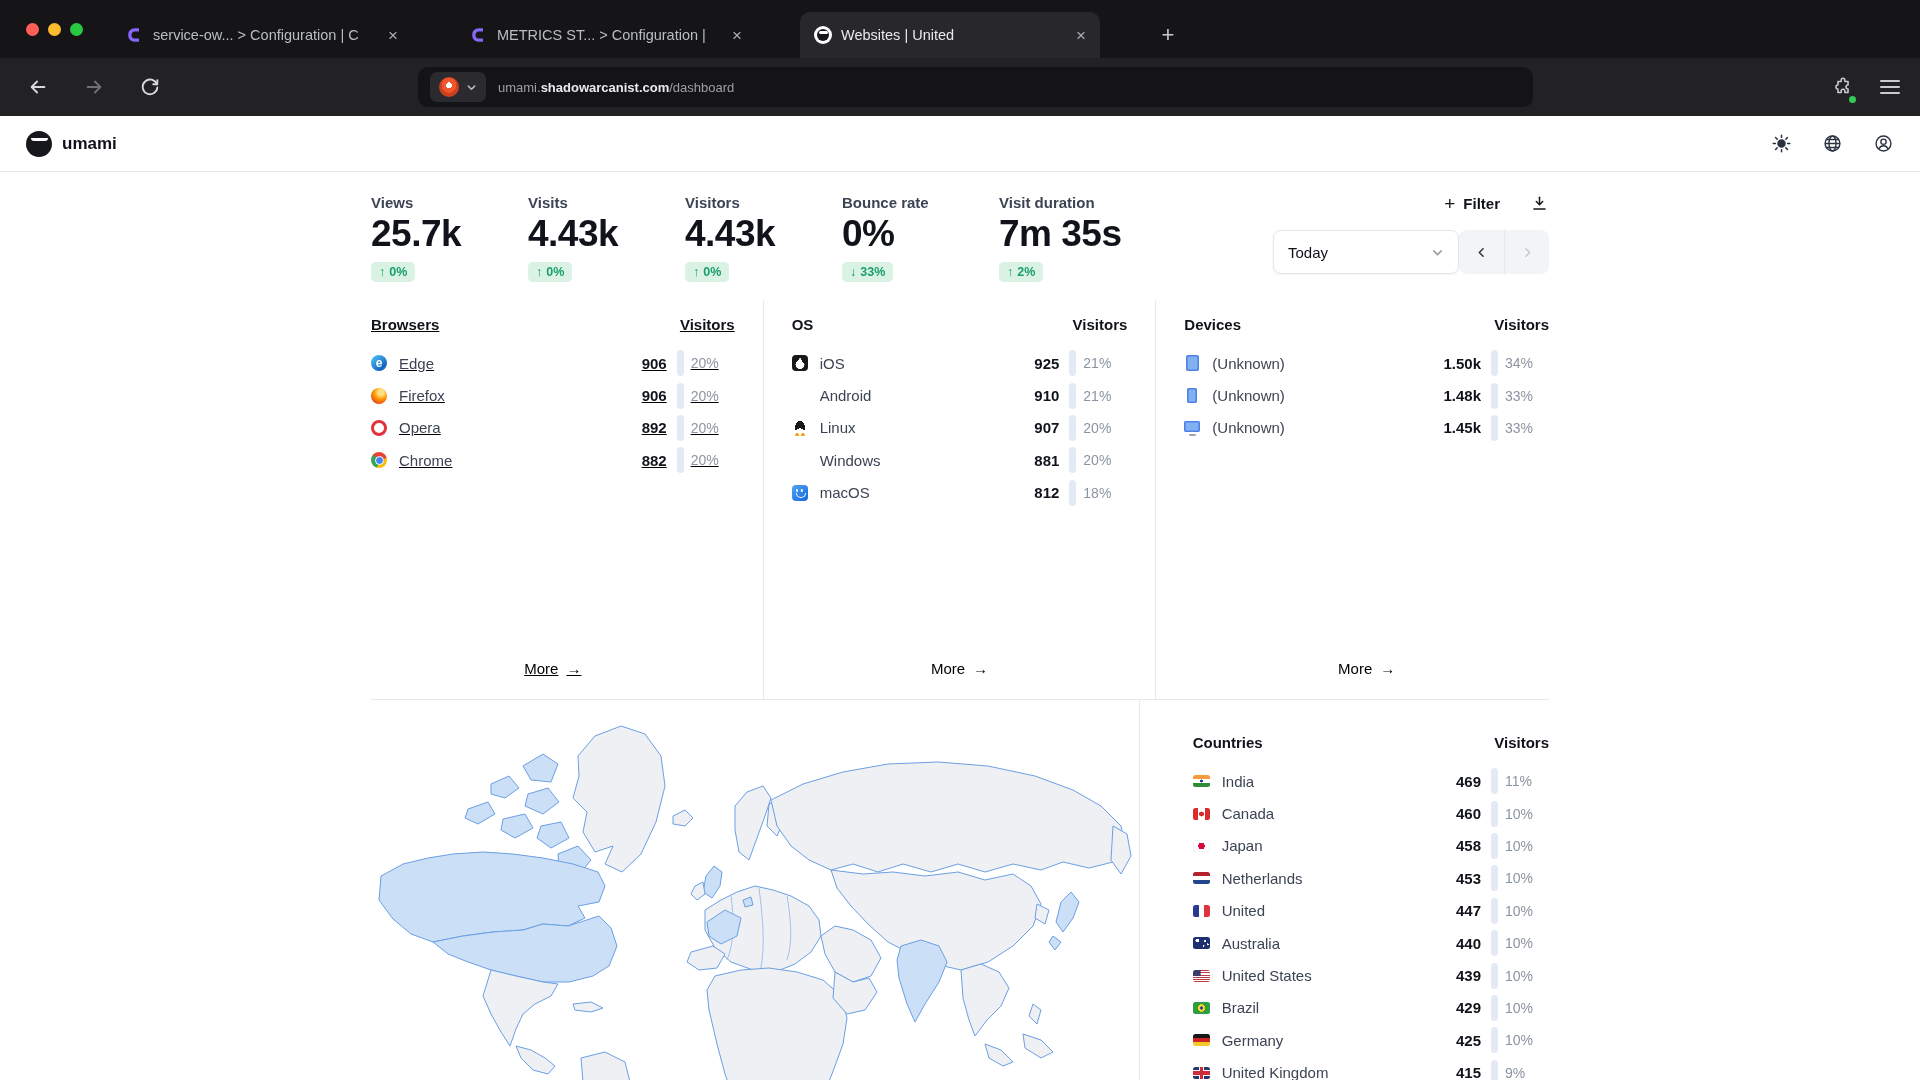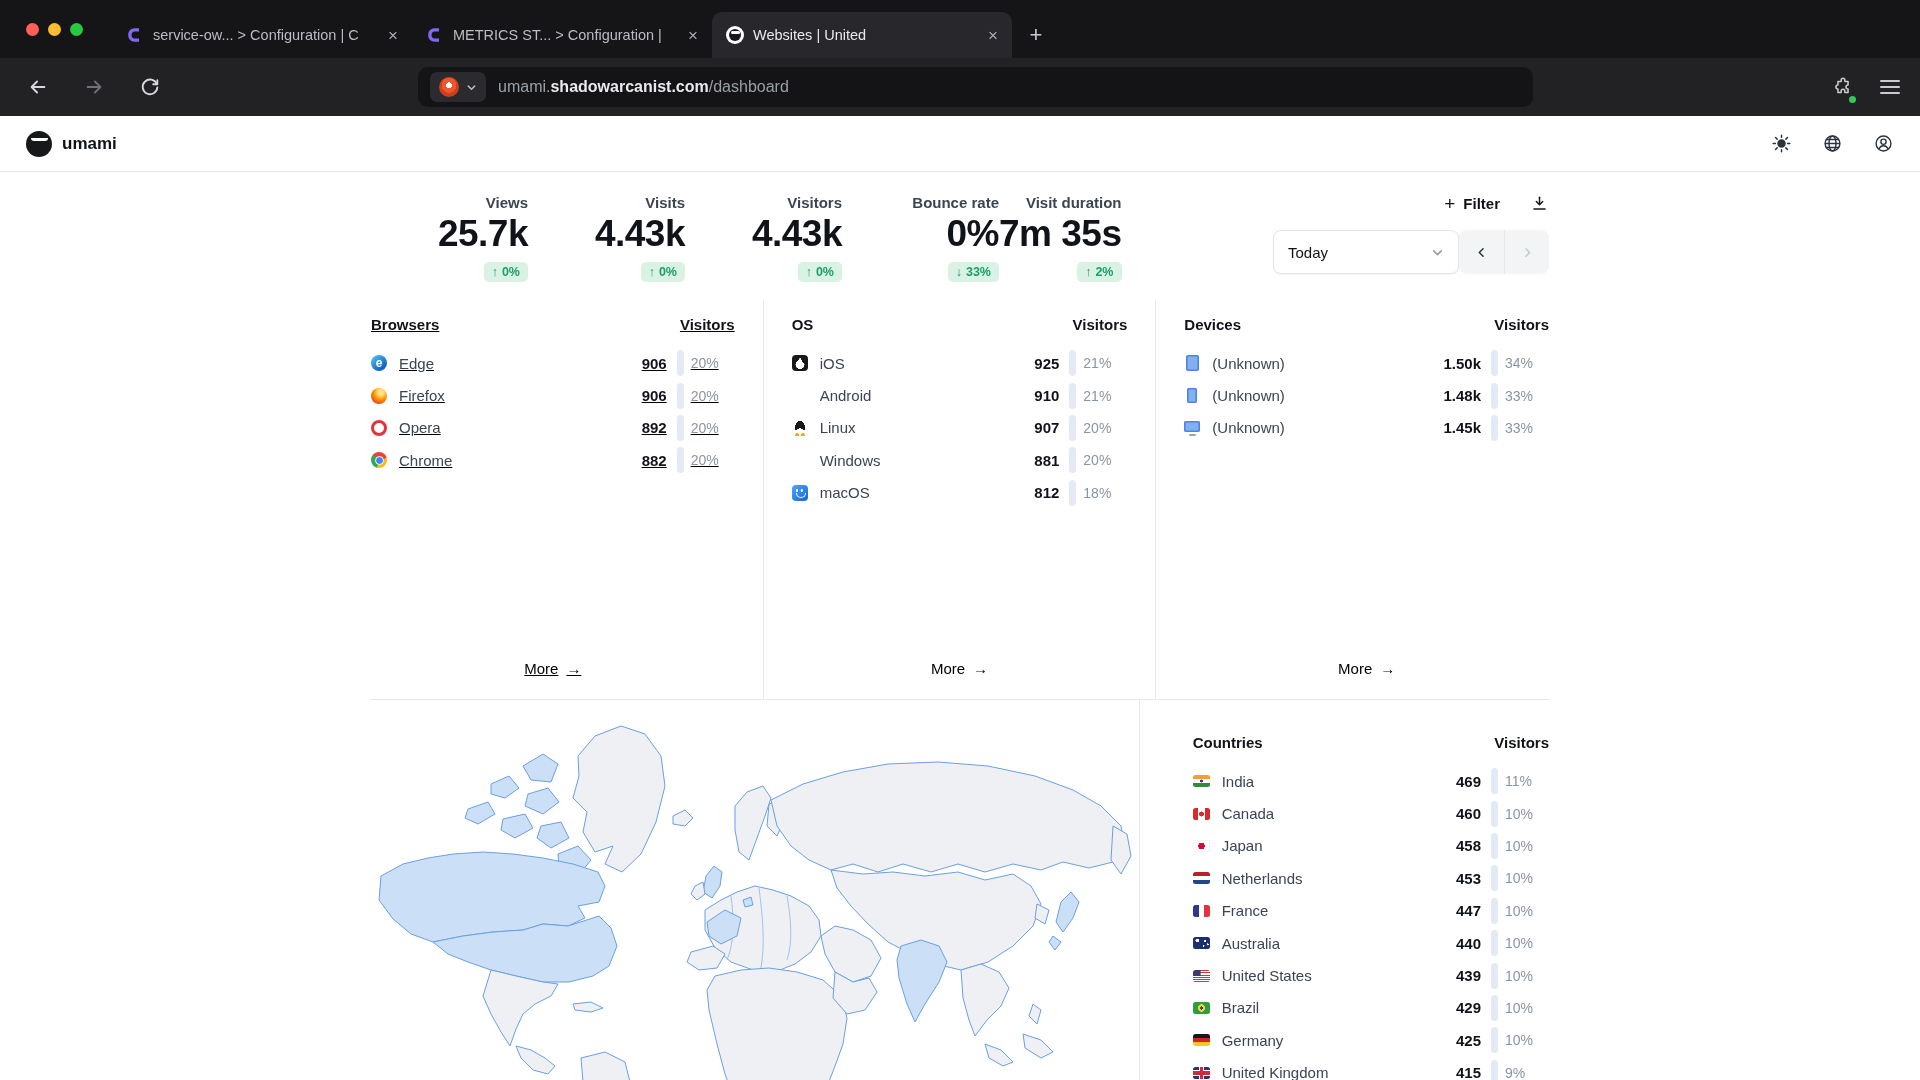--- a/index.html
+++ b/index.html
@@ -2,42 +2,42 @@
 <html><head>
 <meta charset="utf-8">
 <style>
   * { margin:0; padding:0; box-sizing:border-box; }
   html,body { width:1920px; height:1080px; overflow:hidden; background:#fff;
     font-family:"Liberation Sans", sans-serif; }
   button { background:none; border:none; font-family:inherit; cursor:pointer; }
 
   
   .chrome { width:100%; }
-  .tabstrip { position:relative; height:58px; background:#151517; display:flex; align-items:flex-end; padding-left:112px; }
+  .tabstrip { position:relative; height:58px; background:#151517; display:flex; align-items:flex-end; padding-left:112px;gap:44px; }
   .lights { position:absolute; left:26px; top:23px; display:flex; gap:9px; }
   .light { width:13px; height:13px; border-radius:50%; }
   .light.r { background:#ff5f57; } .light.y { background:#febc2e; } .light.g { background:#28c840; }
   .tab { width:300px; height:46px; display:flex; align-items:center; gap:9px; padding:0 10px 0 14px;
          color:#b9bdc4; font-size:14.5px; border-radius:10px 10px 0 0; }
   .tab.active { background:#28282c; color:#e9eaee; }
   .tab .ttl { flex:1; white-space:nowrap; overflow:hidden; }
   .tab .close { color:#a9adb4; font-size:17px; line-height:1; padding:2px 4px; }
   .coder-ico { width:18px; height:18px; flex:0 0 auto; }
   .umami-fav { position:relative; width:18px; height:18px; flex:0 0 auto; background:#fff; border-radius:50%; display:grid; place-items:center; }
   .umami-fav::after { content:""; width:12px; height:12px; background:#17181c; border-radius:50%; }
   .umami-fav::before { content:""; position:absolute; top:5px; left:4.5px; right:4.5px; height:2.5px; background:#fff; border-radius:2px; z-index:2; }
   .newtab { width:36px; height:36px; margin:0 0 5px 6px; display:grid; place-items:center; color:#c7c9ce; font-size:22px; border-radius:8px; }
 
   .toolbar { height:58px; background:#222225; display:flex; align-items:center; padding:0 20px; }
   .navbtn { width:36px; height:36px; display:grid; place-items:center; margin-right:20px; }
   .urlbar { margin-left:230px; width:1115px; height:40px; background:#141416; border-radius:10px; display:flex; align-items:center; padding:0 12px; gap:12px; }
   .searchchip { height:30px; background:#2b2b2f; border-radius:7px; display:flex; align-items:center; gap:7px; padding:0 9px; }
   .ddg { width:20px; height:20px; border-radius:50%;
          background: radial-gradient(circle at 50% 42%, #fff 0 3px, #f0552b 3px 7.5px, #cc3f1f 7.5px); }
-  .url { font-size:16px; color:#9aa0a6; white-space:nowrap; }
+  .url { font-size:13px; color:#9aa0a6; white-space:nowrap; }
   .url b { color:#e9eaee; font-weight:600; }
   .chrome-right { margin-left:auto; display:flex; align-items:center; gap:26px; }
   .ext-wrap { position:relative; display:grid; place-items:center; }
   .ext-dot { position:absolute; right:-2px; bottom:-5px; width:7px; height:7px; border-radius:50%; background:#35c759; }
   .burger { display:flex; flex-direction:column; gap:4px; }
   .burger i { width:20px; height:2.2px; background:#c9cbd0; border-radius:2px; }
 
   
   .appbar { height:56px; background:#fff; border-bottom:1px solid #e7e9ec; display:flex; align-items:center; padding:0 26px; }
   .brand { display:flex; align-items:center; gap:10px; margin-right:44px; font-size:17px; font-weight:700; color:#10131a; }
@@ -45,21 +45,21 @@
   .umami-logo::after { content:""; position:absolute; top:7px; left:4.5px; right:4.5px; height:3.5px; background:#fff; border-radius:0 0 4px 4px; }
   .nav { display:flex; height:100%; }
   .nav .nlink { display:flex; align-items:center; padding:0 2px; margin-right:38px; font-size:15px; font-weight:600; color:#3c4454; position:relative; }
   .nav .nlink.active { color:#10131a; }
   .nav .nlink.active::after { content:""; position:absolute; left:0; right:0; bottom:-1px; height:3px; background:#3b82f6; border-radius:2px; }
   .appbar-icons { margin-left:auto; display:flex; align-items:center; gap:30px; }
   .abtn { display:grid; place-items:center; }
 
   
   .container { width:1178px; margin:0 auto; }
-  .metrics-bar { display:flex; padding-top:22px; height:128px;text-align:right; }
+  .metrics-bar { display:flex; padding-top:22px; height:128px; }
   .metric { width:157px; }
   .metric:last-of-type { width:auto; }
   .m-label { font-size:15px; font-weight:600; color:#3c4454; }
   .m-value { font-size:37px; font-weight:700; color:#10131a; letter-spacing:-0.5px; margin-top:2px; }
   .badge { display:inline-flex; align-items:center; gap:4px; margin-top:7px; background:#d9f2e4; color:#1a9e6e;
            font-size:12.5px; font-weight:700; padding:3px 8px; border-radius:5px; }
   .controls { margin-left:auto; display:flex; flex-direction:column; align-items:flex-end; justify-content:space-between; padding:6px 0 10px; }
   .filter-row { display:flex; align-items:center; gap:30px; }
   .filter-btn { display:flex; align-items:center; gap:8px; font-size:15px; font-weight:700; color:#10131a; }
   .plus { font-size:19px; font-weight:400; color:#15171c; line-height:1; }
@@ -644,21 +644,21 @@
             <span class="label" data-name="row-label">Netherlands</span>
             <span class="val" data-name="row-value">453</span>
             <span class="pct" data-name="row-percent">
               <i class="pill" data-name="percent-bar"></i>
               <em data-name="percent-label">10%</em>
             </span>
           </div>
 
           <div class="row" data-name="table-row">
             <span class="flag" data-name="france-flag"></span>
-            <span class="label" data-name="row-label">France</span>
+            <span class="label" data-name="row-label">United</span>
             <span class="val" data-name="row-value">447</span>
             <span class="pct" data-name="row-percent">
               <i class="pill" data-name="percent-bar"></i>
               <em data-name="percent-label">10%</em>
             </span>
           </div>
 
           <div class="row" data-name="table-row">
             <span class="flag" data-name="australia-flag"></span>
             <span class="label" data-name="row-label">Australia</span>

